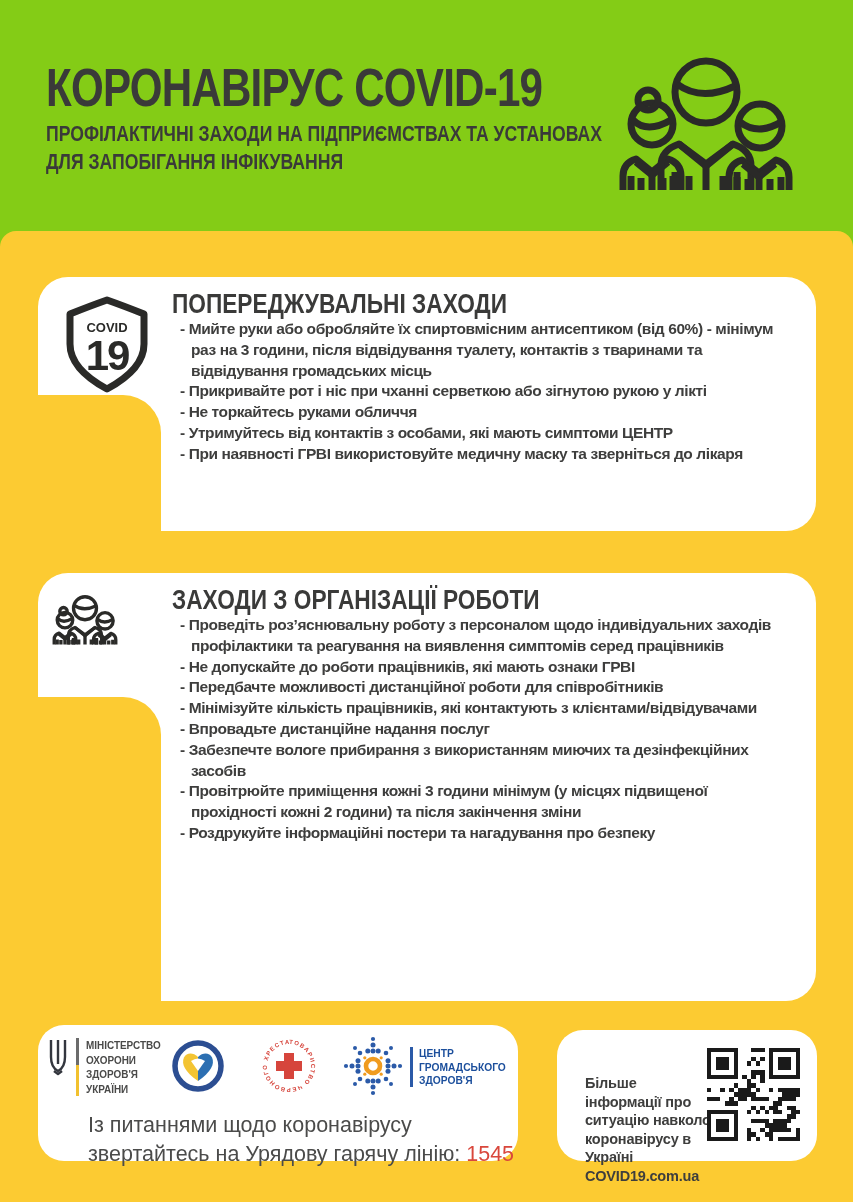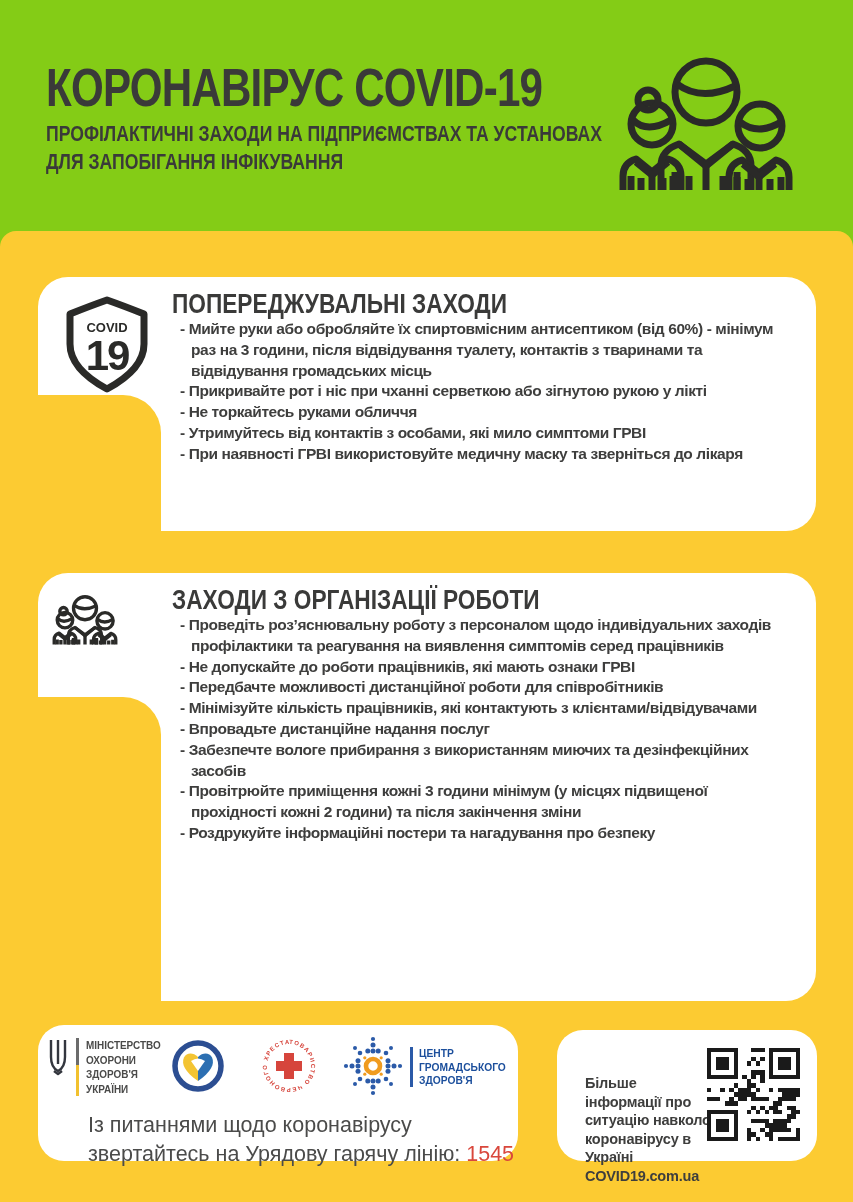--- a/index.html
+++ b/index.html
@@ -83,21 +83,21 @@
   </svg>
 
   <div class="card card1">
     <div class="card-title">ПОПЕРЕДЖУВАЛЬНІ ЗАХОДИ</div>
     <ul class="blist">
       <li>Мийте руки або обробляйте їх спиртовмісним антисептиком (від 60%) - мінімум
 раз на 3 години, після відвідування туалету, контактів з тваринами та
 відвідування громадських місць</li>
       <li>Прикривайте рот і ніс при чханні серветкою або зігнутою рукою у лікті</li>
       <li>Не торкайтесь руками обличчя</li>
-      <li>Утримуйтесь від контактів з особами, які мило симптоми ГРВІ</li>
+      <li>Утримуйтесь від контактів з особами, які мають симптоми ЦЕНТР</li>
       <li>При наявності ГРВІ використовуйте медичну маску та зверніться до лікаря</li>
     </ul>
   </div>
   <div class="notch notch1"></div>
 
   <svg class="shield" width="86" height="98" viewBox="0 0 86 98">
     <path d="M43 4 Q60 10 80 18 L80 48 Q80 73 43 93 Q6 73 6 48 L6 18 Q26 10 43 4 Z" fill="none" stroke="#2A2A28" stroke-width="7" stroke-linejoin="round"></path>
     <text x="43" y="36" text-anchor="middle" font-size="13" font-weight="bold" fill="#2A2A28">COVID</text>
     <text x="43" y="74" text-anchor="middle" font-size="42" font-weight="bold" letter-spacing="-2" fill="#2A2A28">19</text>
   </svg>

